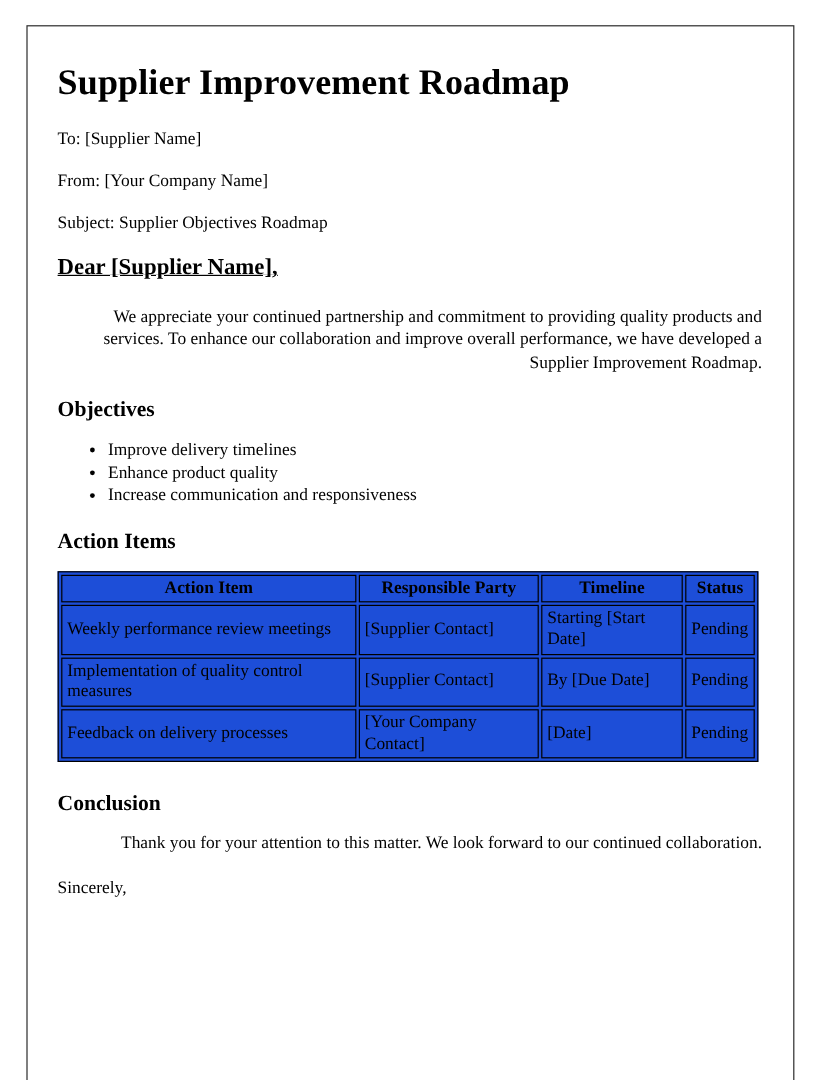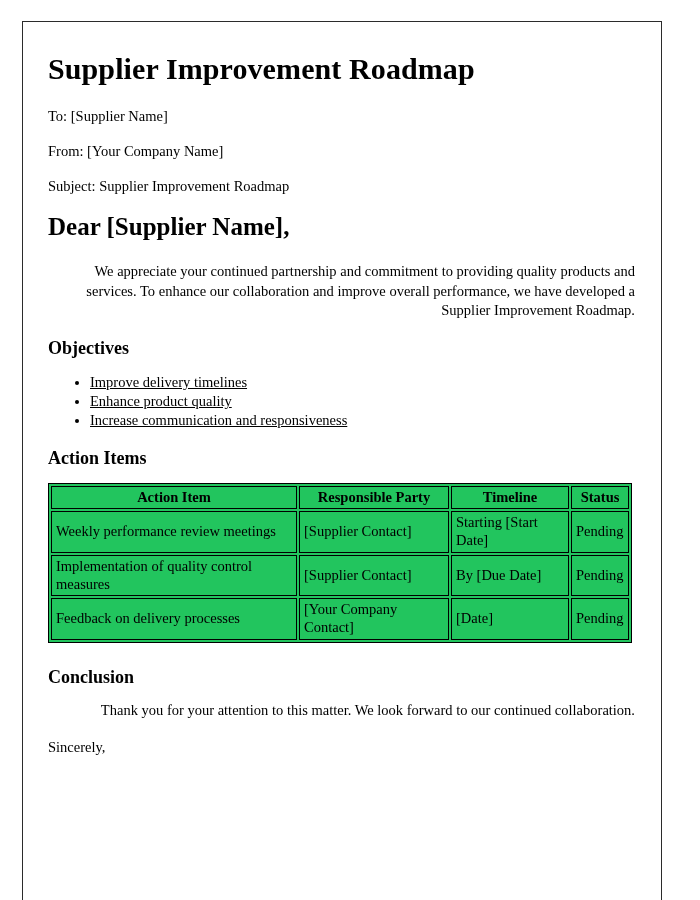--- a/index.html
+++ b/index.html
@@ -39,60 +39,60 @@
     letter-spacing: 0.1px;
   }
 
   .meta-line {
     font-size: 14.5px;
     line-height: 1.25;
     margin: 0 0 17px 0;
   }
 
   .salutation {
-    font-size: 25px;
+    font-size: 19px;
     font-weight: bold;
     line-height: 1.2;
     margin: 8px 0 20px 0;
+    text-decoration: underline;
   }
 
   .body-para {
     font-size: 14.5px;
     line-height: 1.33;
     margin: 0 0 18px 0;
     text-align: right;
   }
 
   .section-heading {
     font-size: 18px;
     font-weight: bold;
     line-height: 1.2;
     margin: 18px 0 13px 0;
   }
 
   ul.objective-list {
     margin: 0 0 18px 0;
     padding: 0 0 0 42px;
     list-style: disc outside;
-    text-decoration: underline;
   }
   ul.objective-list li {
     font-size: 14.5px;
     line-height: 1.32;
     margin: 0;
     padding: 0;
   }
 
   table.action-table {
     border-collapse: separate;
     border-spacing: 2px;
     border: 1px solid #000000;
     width: 580px;
     margin: 0 0 8px 0;
-    background: #22c55e;
+    background: #1d4ed8;
     table-layout: fixed;
   }
   table.action-table th,
   table.action-table td {
     border: 1px solid #000000;
     font-size: 14.5px;
     line-height: 1.22;
     padding: 2px 4px;
     vertical-align: middle;
     font-family: "Liberation Serif", "DejaVu Serif", serif;
@@ -121,21 +121,21 @@
 </head>
 <body>
 
 <div class="page">
   <div class="page-inner">
 
     <h1 class="doc-title">Supplier Improvement Roadmap</h1>
 
     <p class="meta-line">To: [Supplier Name]</p>
     <p class="meta-line">From: [Your Company Name]</p>
-    <p class="meta-line">Subject: Supplier Improvement Roadmap</p>
+    <p class="meta-line">Subject: Supplier Objectives Roadmap</p>
 
     <h2 class="salutation">Dear [Supplier Name],</h2>
 
     <p class="body-para">We appreciate your continued partnership and commitment to providing quality products and services. To enhance our collaboration and improve overall performance, we have developed a Supplier Improvement Roadmap.</p>
 
     <h3 class="section-heading">Objectives</h3>
     <ul class="objective-list">
       <li>Improve delivery timelines</li>
       <li>Enhance product quality</li>
       <li>Increase communication and responsiveness</li>

